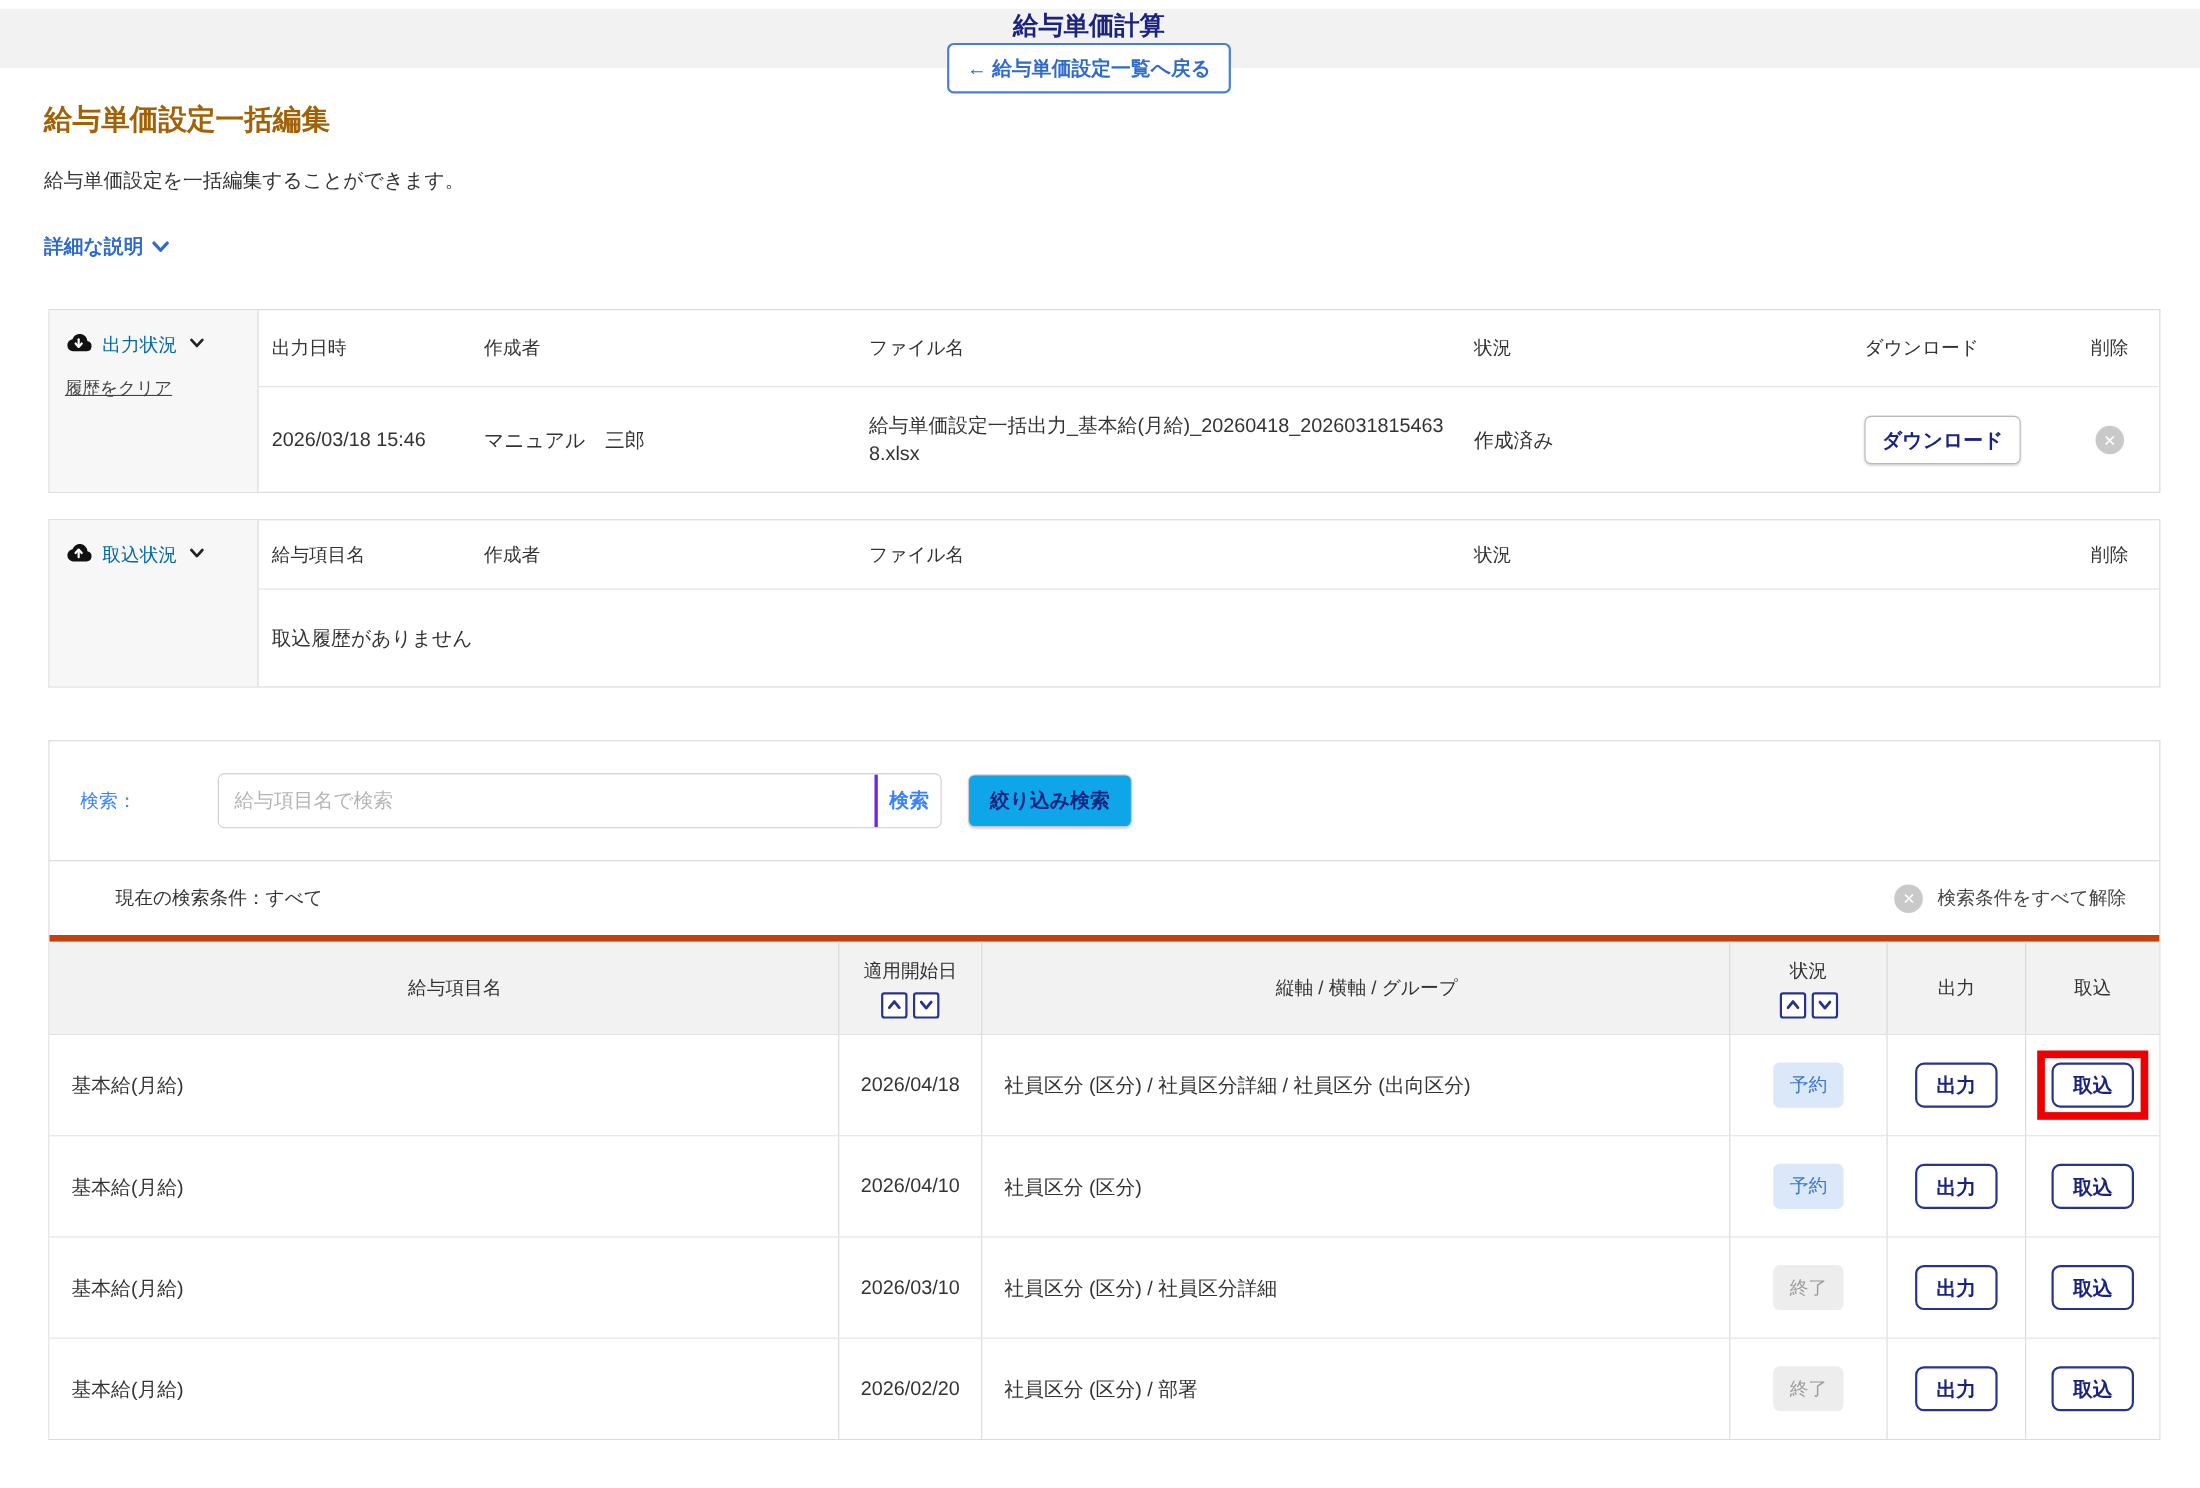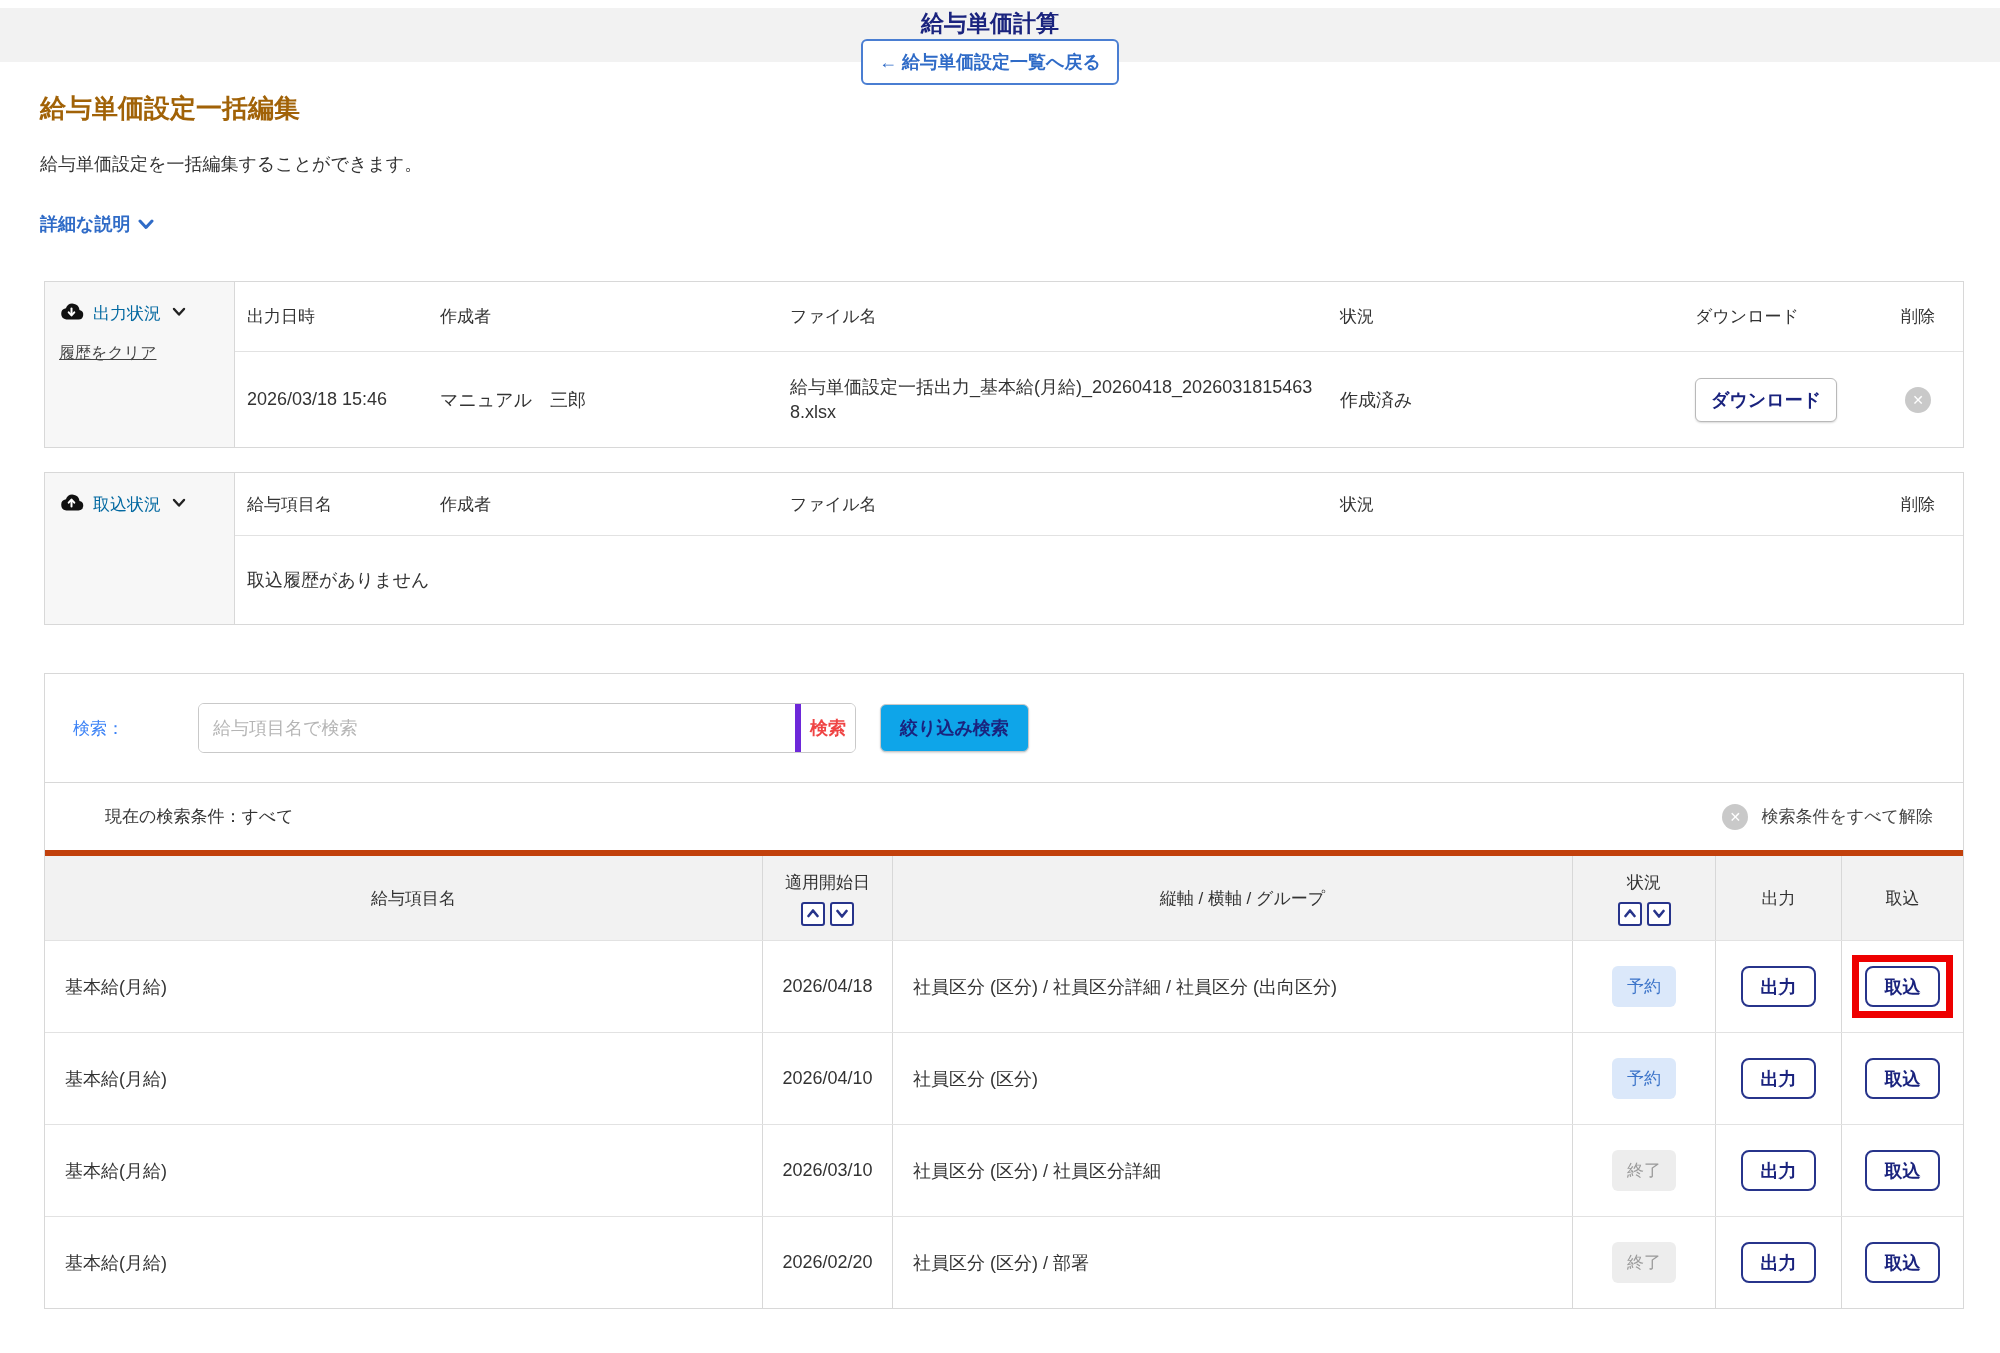--- a/index.html
+++ b/index.html
@@ -50,22 +50,22 @@
 
   
   .list-box { border:1px solid #d8d8d8; margin-left:4px; margin-top:48px; }
   .search-row { height:108px; display:flex; align-items:center; padding-left:28px; }
   .search-label { font-size:17px; color:#3b82f6; width:125px; }
   .search-box { display:flex; width:658px; height:50px; border:1px solid #c9c9c9; border-radius:6px;
     overflow:hidden; background:#fff; }
   .search-box input { flex:1; border:none; outline:none; font-size:18px; padding:0 14px;
     font-family:inherit; color:#333; }
   .search-box input::placeholder { color:#b5b5b5; }
-  .search-go { width:60px; border:none; border-left:6px solid #6d28d9; background:#fff;
-    font-size:18px; font-weight:bold; color:#ef4444; cursor:pointer; font-family:inherit; }
+  .search-go { width:60px; border:none; border-left:3px solid #6d28d9; background:#fff;
+    font-size:18px; font-weight:bold; color:#3b82f6; cursor:pointer; font-family:inherit; }
   .filter-btn { margin-left:24px; height:48px; padding:4px 19px; background:#0ea5e9;
     border:1px solid #c9c9c9; border-radius:6px; font-size:18px; font-weight:bold; color:#1a237e;
     cursor:pointer; font-family:inherit; box-shadow:0 1px 2px rgba(0,0,0,.15); }
   .cond-row { height:68px; border-top:1px solid #d8d8d8; display:flex; align-items:center;
     padding:0 30px 0 60px; font-size:17px; color:#333; }
   .cond-value { }
   .cond-clear { margin-left:auto; display:flex; align-items:center; gap:13px; cursor:pointer;
     font-size:17px; color:#444; }
 
   

